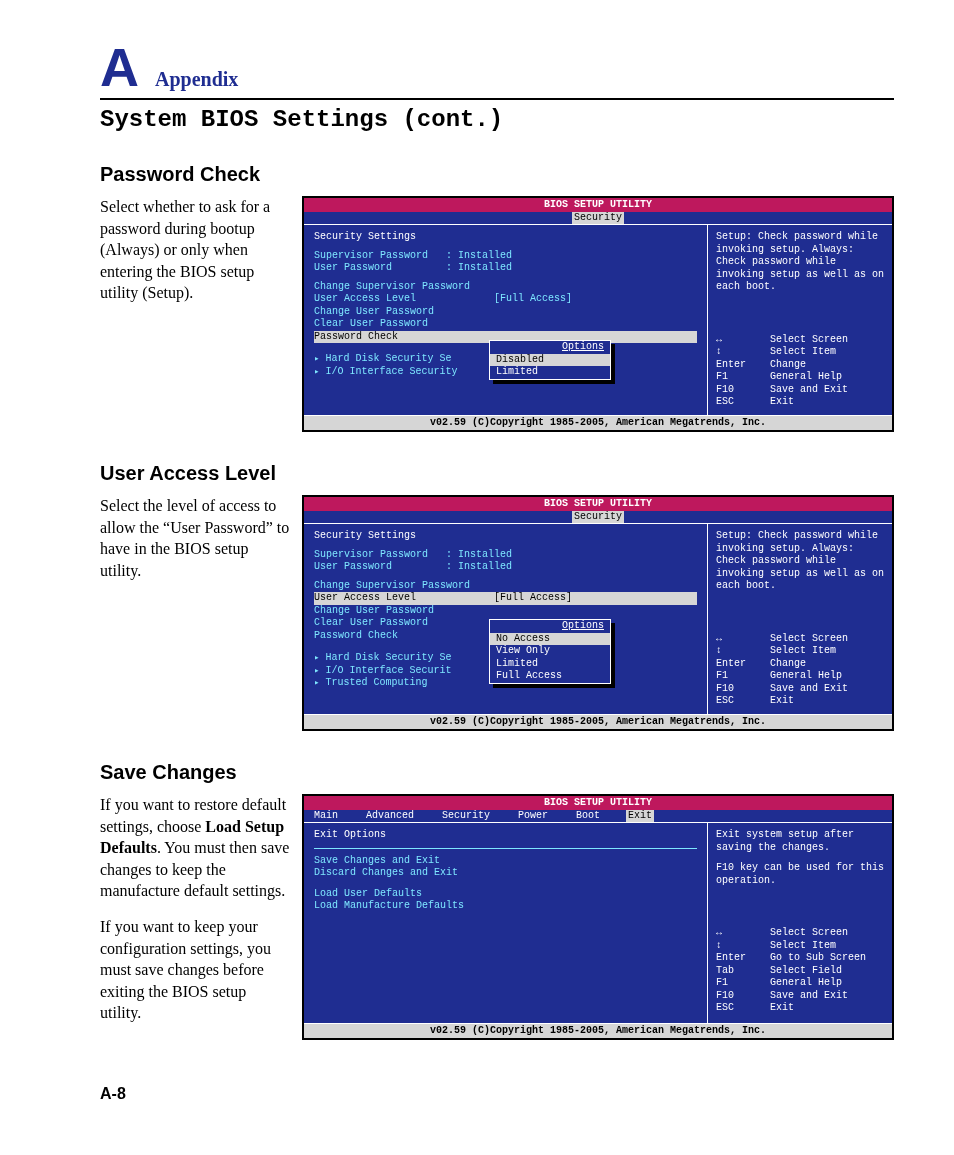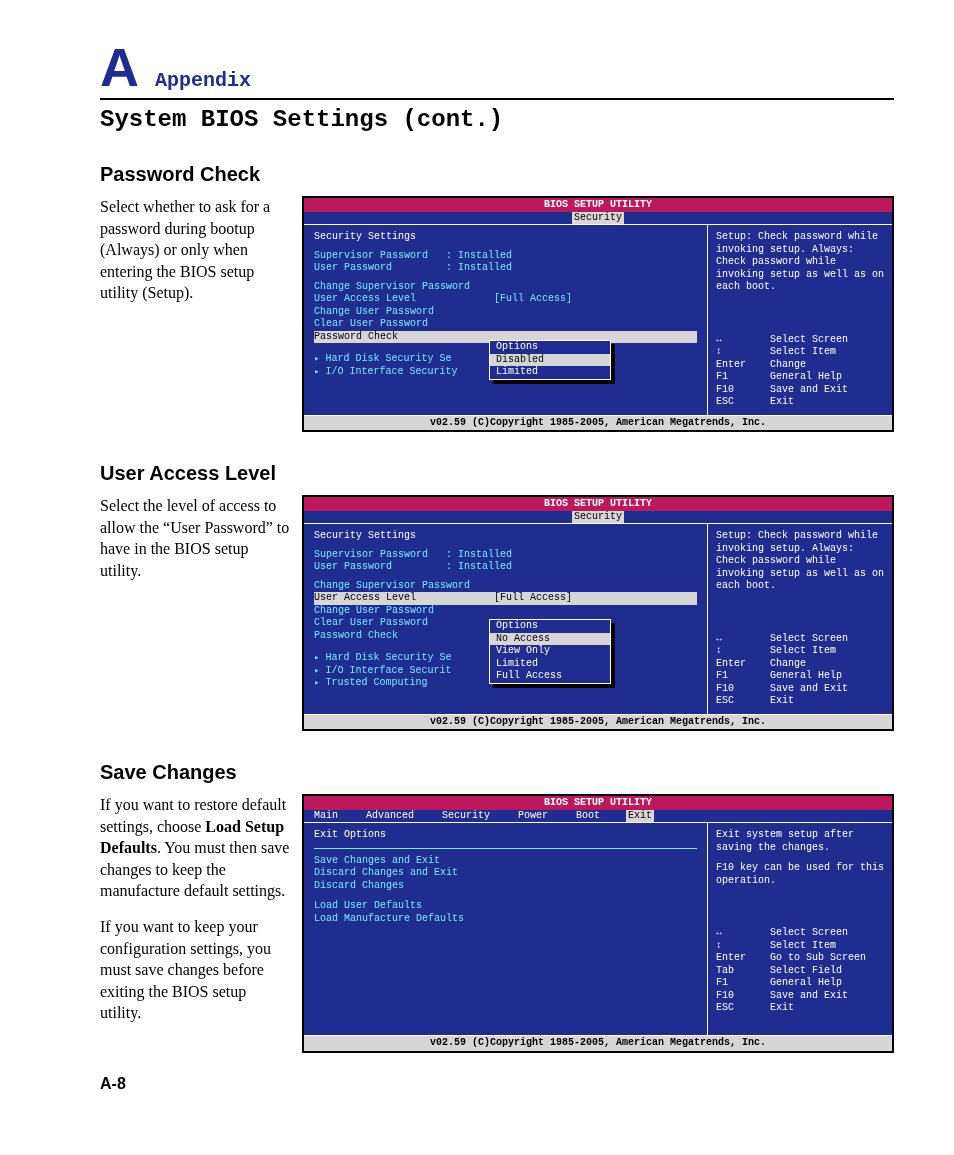--- a/index.html
+++ b/index.html
@@ -22,21 +22,21 @@
     margin-bottom: 4px;
   }
   .big-a {
     font-family: Arial, Helvetica, sans-serif;
     font-weight: 700;
     font-size: 54px;
     color: #1f2d91;
     line-height: 1;
   }
   .appendix {
-    font-family: Liberation Mono, monospace;
+    font-family: Liberation Serif, serif;
     font-weight: 700;
     font-size: 20px;
     color: #1f2d91;
   }
   .rule {
     border: none;
     border-top: 2px solid #000;
     margin: 0 0 6px 0;
   }
   .page-title {
@@ -130,40 +130,41 @@
   }
   .popup {
     position: absolute;
     background: #1f2d91;
     border: 1px solid #fff;
     box-shadow: 4px 4px 0 #000;
     padding: 0;
     min-width: 120px;
   }
   .popup-title {
-    text-align: left;
+    text-align: right;
     color: #fff;
     padding: 0 6px;
+    text-decoration: underline;
   }
   .popup-item {
     padding: 0 6px;
     color: #fff;
   }
   .popup-item.sel {
     background: #d6d6d6;
     color: #000;
   }
   .help-block { color: #fff; margin-top: 40px; }
   .help-block .k { display: inline-block; width: 54px; }
   .lr-icon::before { content: "↔"; letter-spacing: -1px; }
   .ud-icon::before { content: "↕"; }
   .page-num {
     position: absolute;
     left: 100px;
-    bottom: 62px;
+    bottom: 52px;
     font-family: Arial, Helvetica, sans-serif;
     font-weight: 700;
     font-size: 16px;
   }
 </style>
 </head>
 <body>
 
 <div class="page">
 
@@ -293,21 +294,20 @@
           <span class="tab">Power</span>
           <span class="tab">Boot</span>
           <span class="tab active">Exit</span>
         </div>
         <div class="bios-body">
           <div class="bios-left">
             <div class="sec-head">Exit Options</div>
             <div style="border-top:1px solid #7ee7ff; margin:3px 0 6px 0;"></div>
             <div class="row cyan">Save Changes and Exit</div>
             <div class="row cyan">Discard Changes and Exit</div>
-            <div class="row cyan">Discard Changes</div>
             <div style="height:8px"></div>
             <div class="row cyan">Load User Defaults</div>
             <div class="row cyan">Load Manufacture Defaults</div>
             <div style="height:100px"></div>
           </div>
           <div class="bios-right">
             <div class="white">Exit system setup after saving the changes.</div>
             <div style="height:8px"></div>
             <div class="white">F10 key can be used for this operation.</div>
             <div class="help-block">

